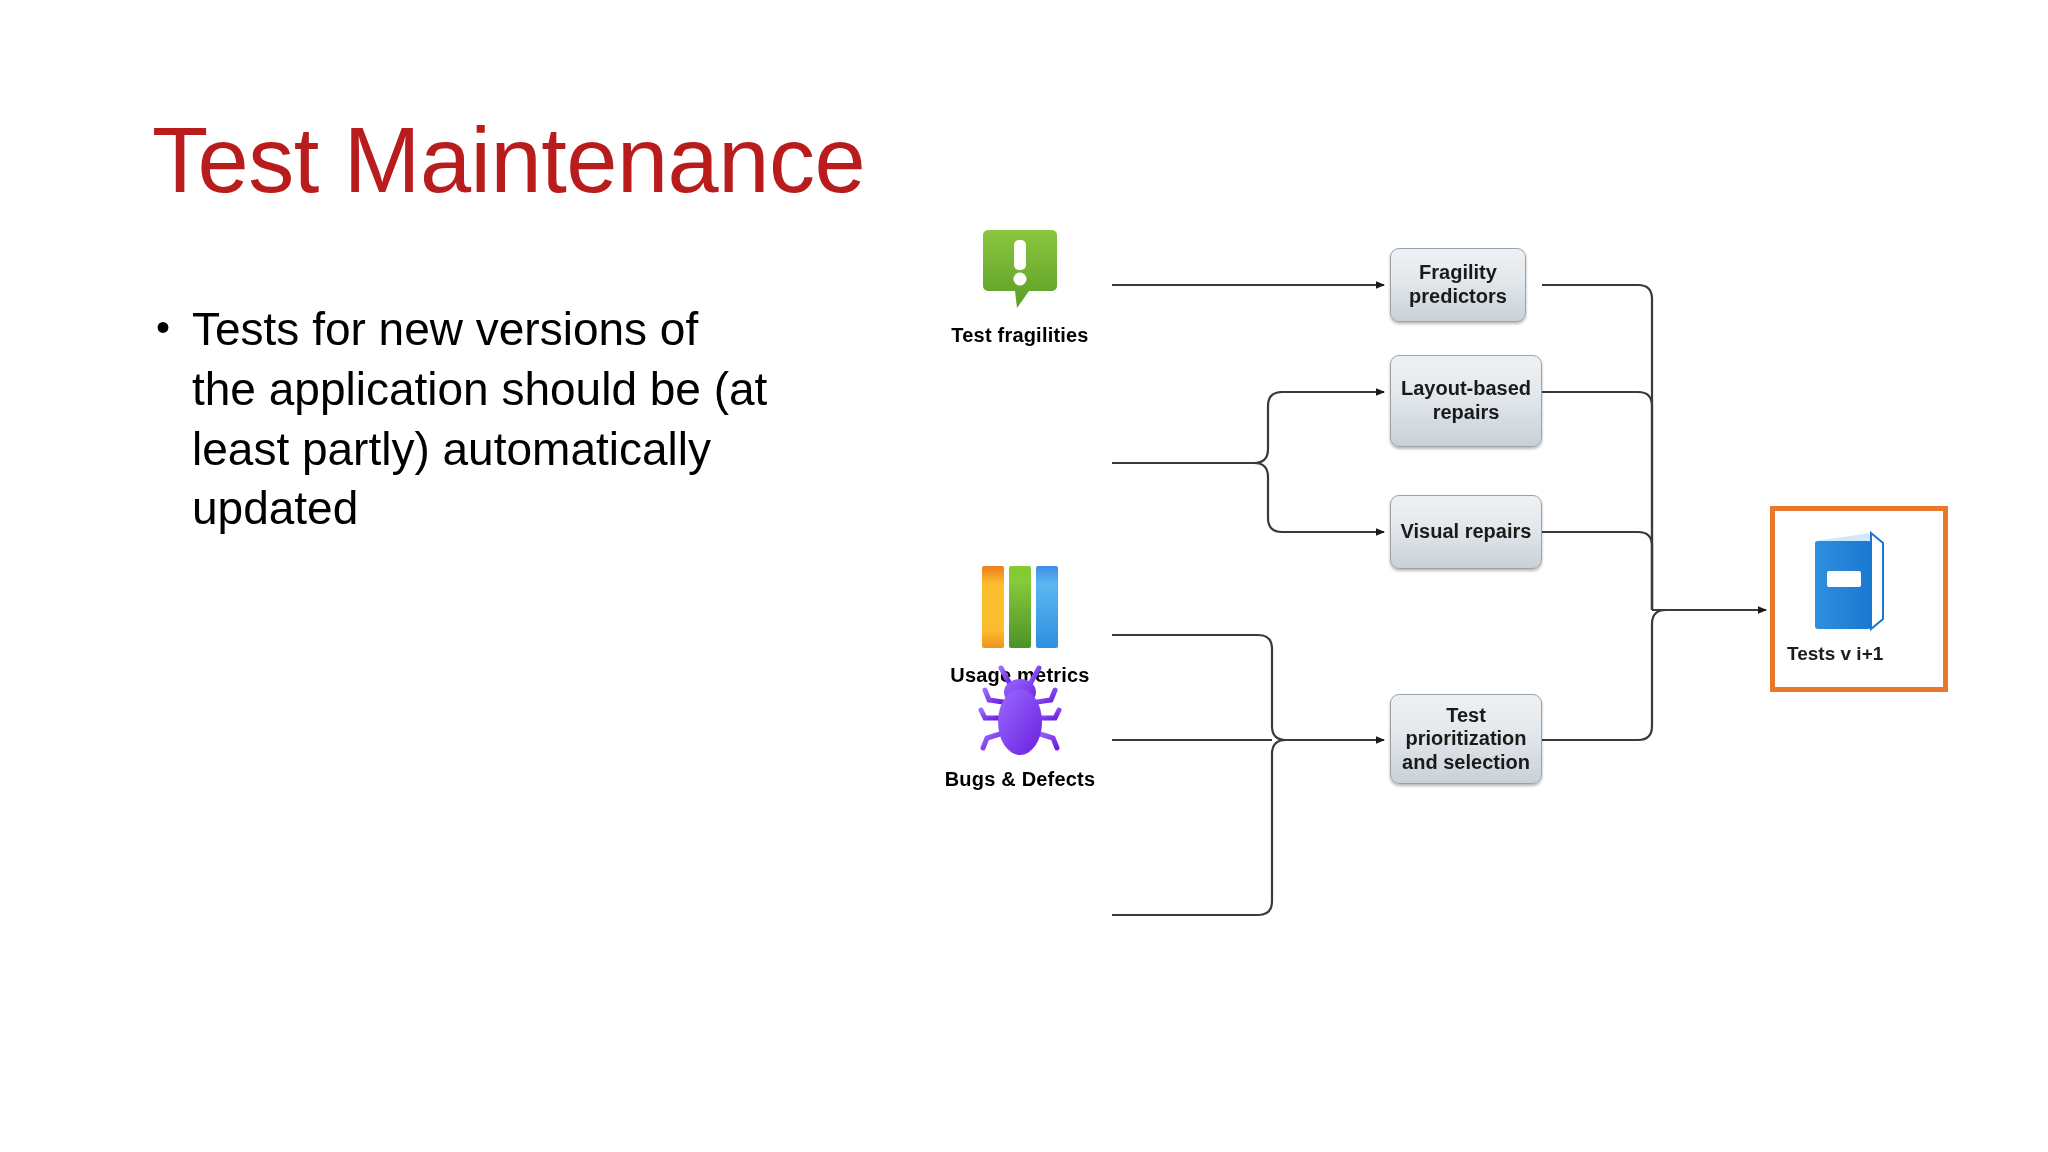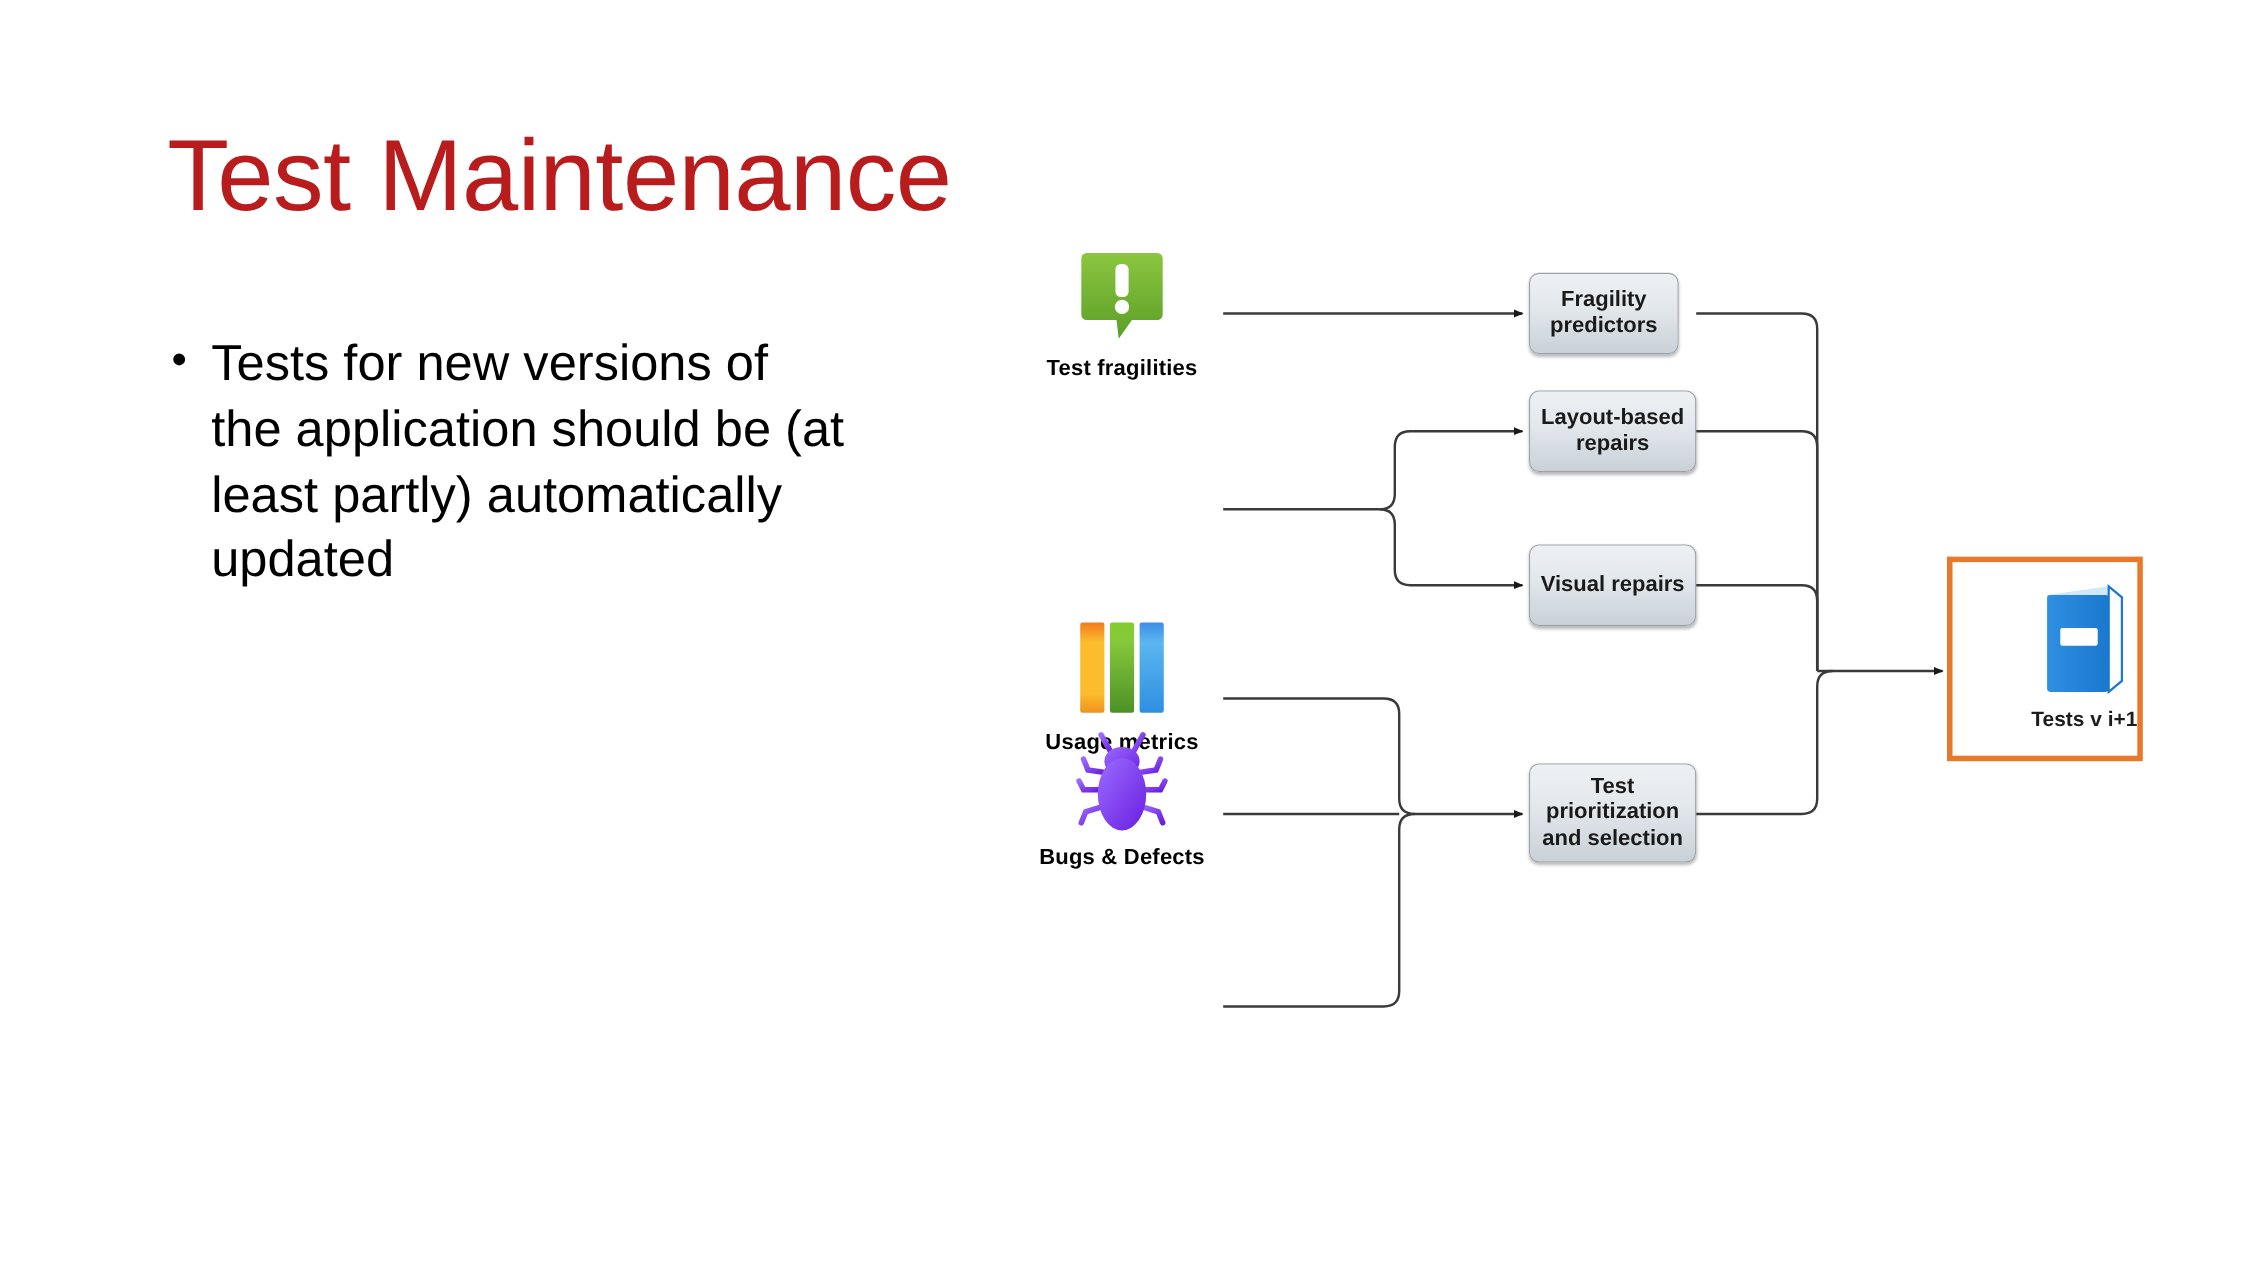--- a/index.html
+++ b/index.html
@@ -116,22 +116,23 @@
   
   #output-box {
     position: absolute;
     box-sizing: border-box;
     border: 5px solid #e8792a;
     background: #ffffff;
   }
   #output-inner {
     position: absolute;
     width: 100%;
-    text-align: right;
+    text-align: left;
     top: 16px;
+    padding-left: 12px;
   }
   #output-label {
     margin-top: 4px;
     font-size: 19px;
     font-weight: bold;
     color: #1c1c1c;
   }
 </style>
 </head>
 <body>
@@ -248,21 +249,21 @@
         </svg>
       </div>
       <div class="src-label">Bugs &amp; Defects</div>
     </div>
 
 
     <div class="proc-box" style="left:410px; top:38px; width:136px; height:74px;">
       <span>Fragility predictors</span>
     </div>
 
-    <div class="proc-box" style="left:410px; top:145px; width:152px; height:74px;">
+    <div class="proc-box" style="left:410px; top:145px; width:152px; height:92px;">
       <span>Layout-based repairs</span>
     </div>
 
     <div class="proc-box" style="left:410px; top:285px; width:152px; height:74px;">
       <span>Visual repairs</span>
     </div>
 
     <div class="proc-box" style="left:410px; top:484px; width:152px; height:90px;">
       <span>Test prioritization and selection</span>
     </div>

